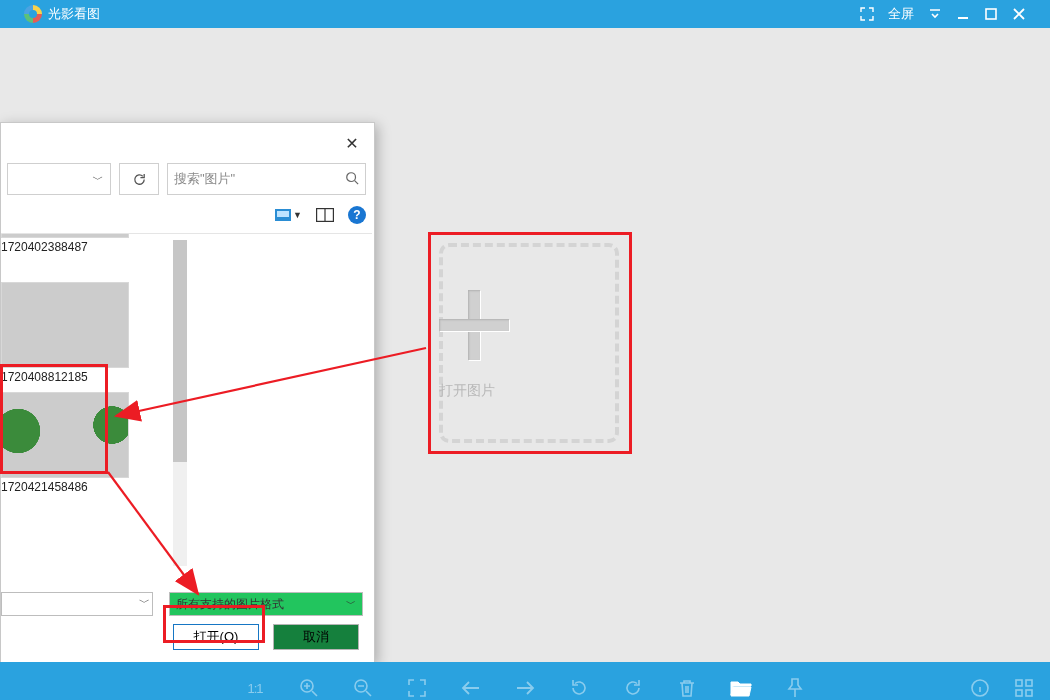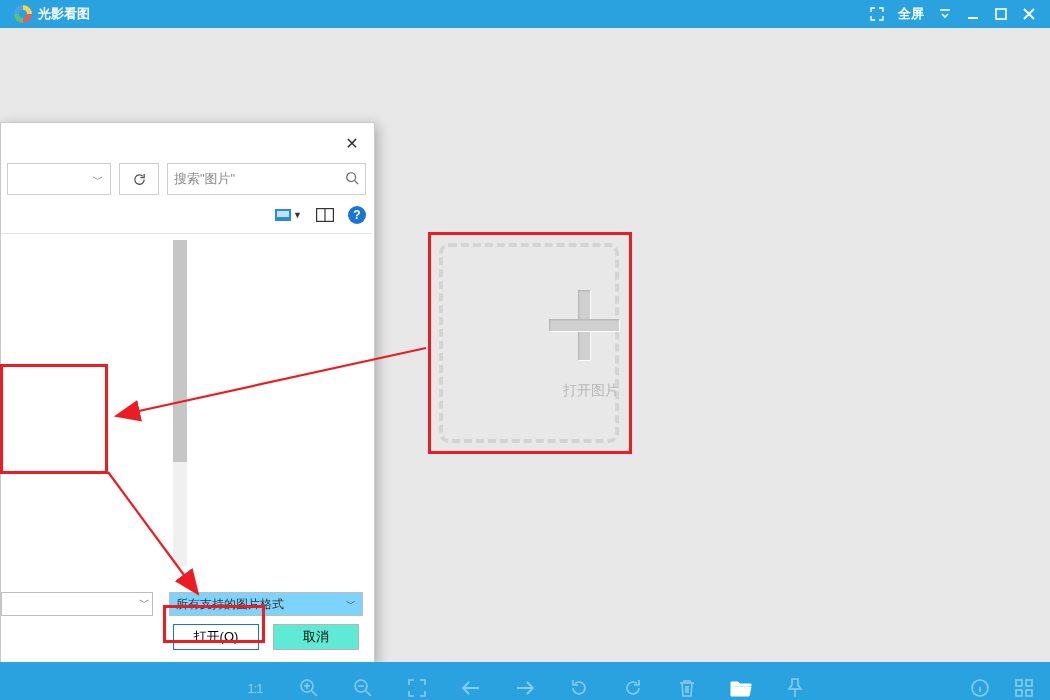--- a/index.html
+++ b/index.html
@@ -2,42 +2,42 @@
 <html><head>
 <meta charset="utf-8">
 <style>
   * { box-sizing: border-box; margin: 0; padding: 0; font-family: "Microsoft YaHei", Arial, sans-serif; }
   html, body { width: 1050px; height: 700px; overflow: hidden; }
   body { background: #fff; }
 
   
   .titlebar {
     height: 28px; background: #2aa2df; color: #fff;
-    display: flex; align-items: center; padding: 0 14px; font-size: 13px; font-weight: bold;
+    display: flex; align-items: center; padding: 0 24px; font-size: 13px;
   }
   .titlebar .logo {
     width: 18px; height: 18px; margin-right: 6px; border-radius: 50%;
     background: conic-gradient(#f9d24a 0 90deg,#e45d56 90deg 180deg,#5cc179 180deg 270deg,#4ba3e2 270deg 360deg);
     position: relative;
   }
   .titlebar .logo::after { content:""; position:absolute; inset:5px; border-radius:50%; background:#2aa2df; }
   .titlebar .spacer { flex: 1; }
   .titlebar .right { display:flex; align-items:center; gap:14px; font-size:13px; }
   .titlebar .right .ctl { cursor:pointer; }
   .titlebar svg { display:block; }
 
   
   .content {
     position: relative; width: 100%; height: 634px; background: #e8e8e8;
   }
 
   
   .dropzone {
     position:absolute; left:439px; top:215px; width:180px; height:200px;
-    display:flex; flex-direction:column; align-items:flex-end; justify-content:center;
+    display:flex; flex-direction:column; align-items:flex-start; justify-content:center;
     gap:18px;
   }
   .dropzone .dash {
     position:absolute; inset:0;
     border:4px dashed #d4d4d4; border-radius:10px;
   }
   .dropzone .plus { position:relative; width:70px; height:70px; }
   .dropzone .plus::before, .dropzone .plus::after {
     content:""; position:absolute; background:#d0d0d0;
     box-shadow: inset 1px 1px 2px rgba(0,0,0,.15), 1px 1px 0 #fff;
@@ -128,26 +128,26 @@
   .dlg-bottom {
     position:absolute; left:0; right:8px; bottom:10px; height:76px;
   }
   .fname {
     position:absolute; left:0; top:16px; width:152px; height:24px;
     border:1px solid #bdbdbd; background:#fff;
   }
   .fname .dd { position:absolute; right:2px; top:2px; font-size:11px; color:#555;}
   .ftype {
     position:absolute; left:168px; top:16px; width:194px; height:24px;
-    border:1px solid #bdbdbd; background:#7dd3fc; font-size:12px; color:#333;
+    border:1px solid #bdbdbd; background:#22c55e; font-size:12px; color:#333;
     display:flex; align-items:center; padding:0 6px; justify-content:space-between;gap:15px;
   }
   .btn {
     position:absolute; top:48px; height:26px; width:86px;
-    border:1px solid #b5b5b5; background:#5eead4; font-size:13px;
+    border:1px solid #b5b5b5; background:#15803d; font-size:13px;
     display:flex; align-items:center; justify-content:center; cursor:pointer;
   }
   .btn.open  { left:172px; border:1px solid #1676c4; background:#fff;}
   .btn.cancel{ left:272px; }
 
   
   .ann { position:absolute; border:3px solid #ec1c24; pointer-events:none; }
   .ann.dz   { left:428px; top:204px; width:204px; height:222px; }
   .ann.file { left:0;    top:336px;  width:108px; height:110px; }
   .ann.open { left:163px; top:577px;  width:102px; height:38px; }
@@ -244,20 +244,34 @@
       <span class="panebtn">
         <svg width="18" height="14" viewBox="0 0 18 14" fill="none" stroke="#333" stroke-width="1.2">
           <rect x="0.6" y="0.6" width="16.8" height="12.8"></rect>
             <path d="M9 1v12"></path>
         </svg>
       </span>
       <span class="helpbtn">?</span>
     </div>
 
     <div class="dlg-body">
+      <div class="filelist">
+        <div class="item" style="margin-top:-86px">
+          <span class="thumb"></span>
+          <div class="cap">1720402388487</div>
+        </div>
+        <div class="item" style="margin-top:28px">
+          <span class="thumb food"></span>
+          <div class="cap">1720408812185</div>
+        </div>
+        <div class="item">
+          <span class="thumb beach"></span>
+          <div class="cap">1720421458486</div>
+        </div>
+      </div>
 
       <div class="splitter">
         <div class="track"></div>
           <div class="thumb-s"></div>
       </div>
 
     </div>
 
     <div class="dlg-bottom">
       <div class="fname">

